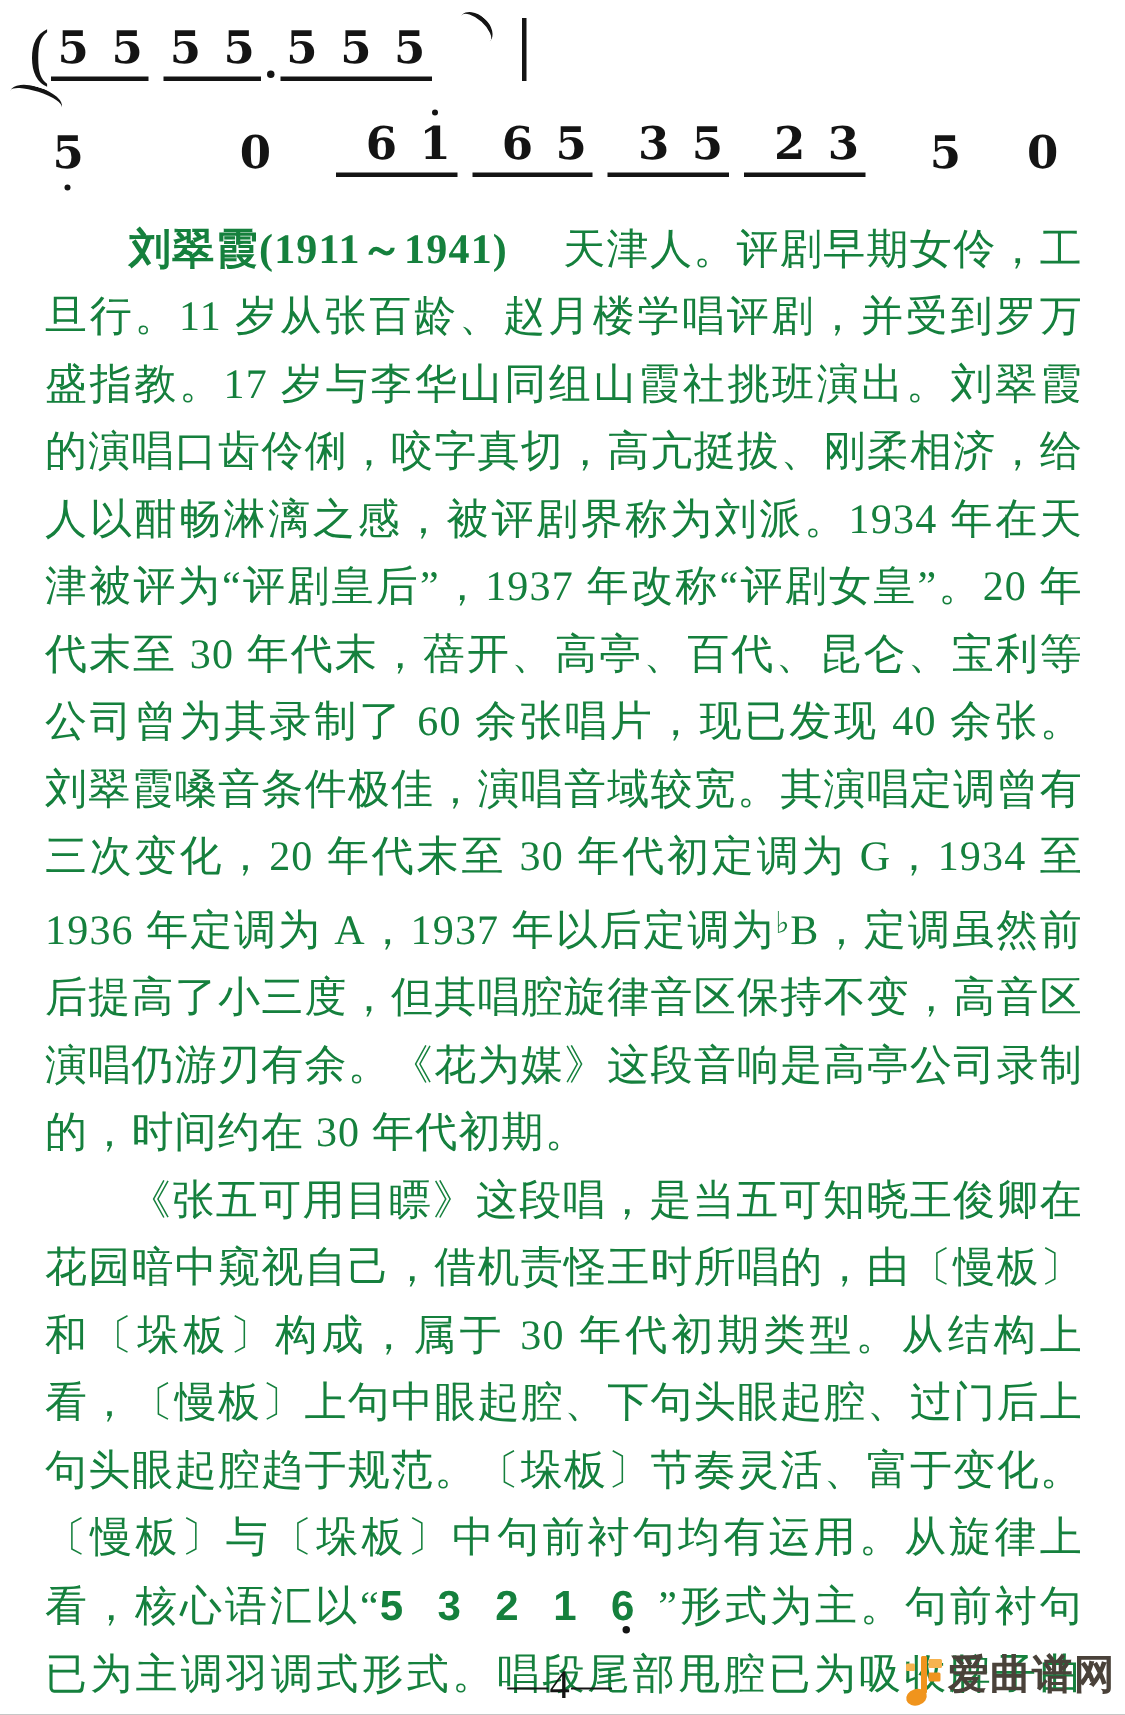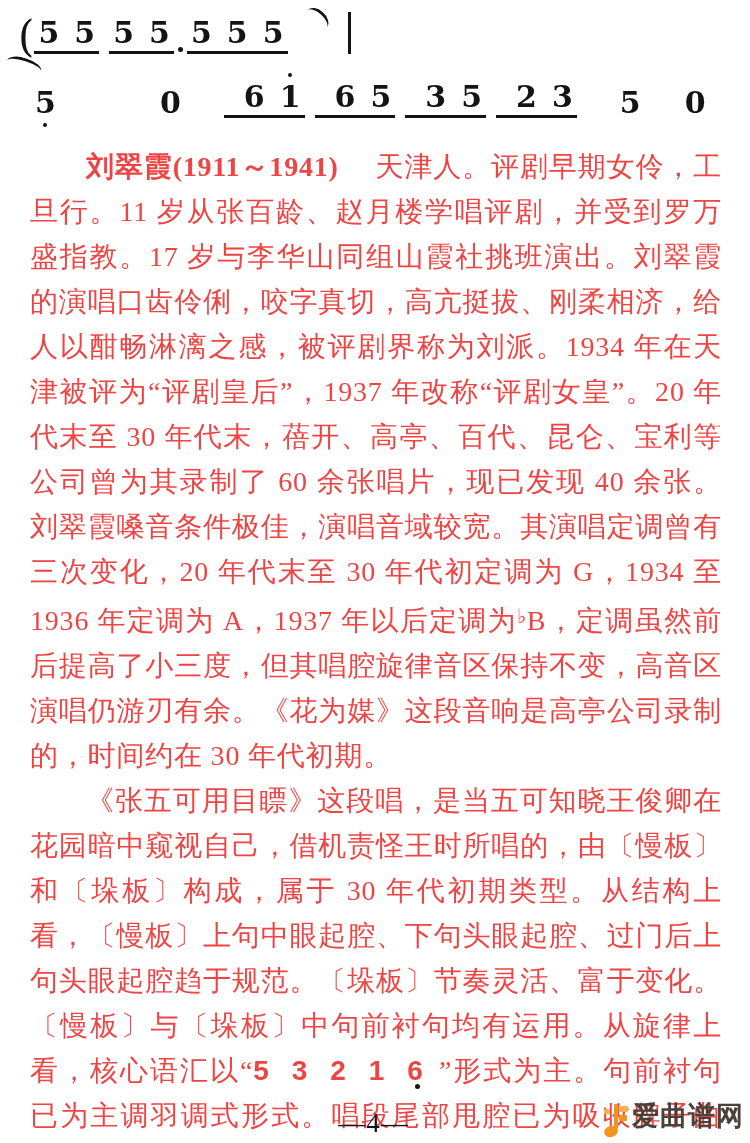--- a/index.html
+++ b/index.html
@@ -35,21 +35,21 @@
   .tie-start{position:absolute;left:6px;top:58px;width:36px;height:13px;
         border-top:3px solid #141414;border-radius:100% 100% 0 0 / 100% 100% 0 0;
         transform:rotate(18deg);}
   .augdot{width:5px;height:5px;border-radius:50%;background:#141414;margin:0 4px 2px -6px;}
   .note.wide{margin-right:32px;}
   .nrow2 .note:first-child{margin-left:16px;}
 
   
   .body-text{padding:12px 28px 0 30px;}
   .body-text p{margin:0;font-size:28px;line-height:45px;letter-spacing:0.8px;
-        text-align:justify;text-indent:2em;color:#ef4444;}
+        text-align:justify;text-indent:2em;color:#15803d;}
   .seg{font-weight:400;}
   .seg.b{font-weight:700;}
   .seg.nota{font-family:Liberation Sans, sans-serif;font-weight:700;letter-spacing:7px;}
   .seg.dot-below{position:relative;}
   .seg.dot-below::after{content:"";position:absolute;left:35%;bottom:-3px;
         width:5px;height:5px;border-radius:50%;background:#141414;}
   .seg.flat{vertical-align:7px;font-size:0.72em;letter-spacing:0;}
 
   
   .page-num{position:absolute;bottom:4px;left:50%;transform:translateX(-52%);

